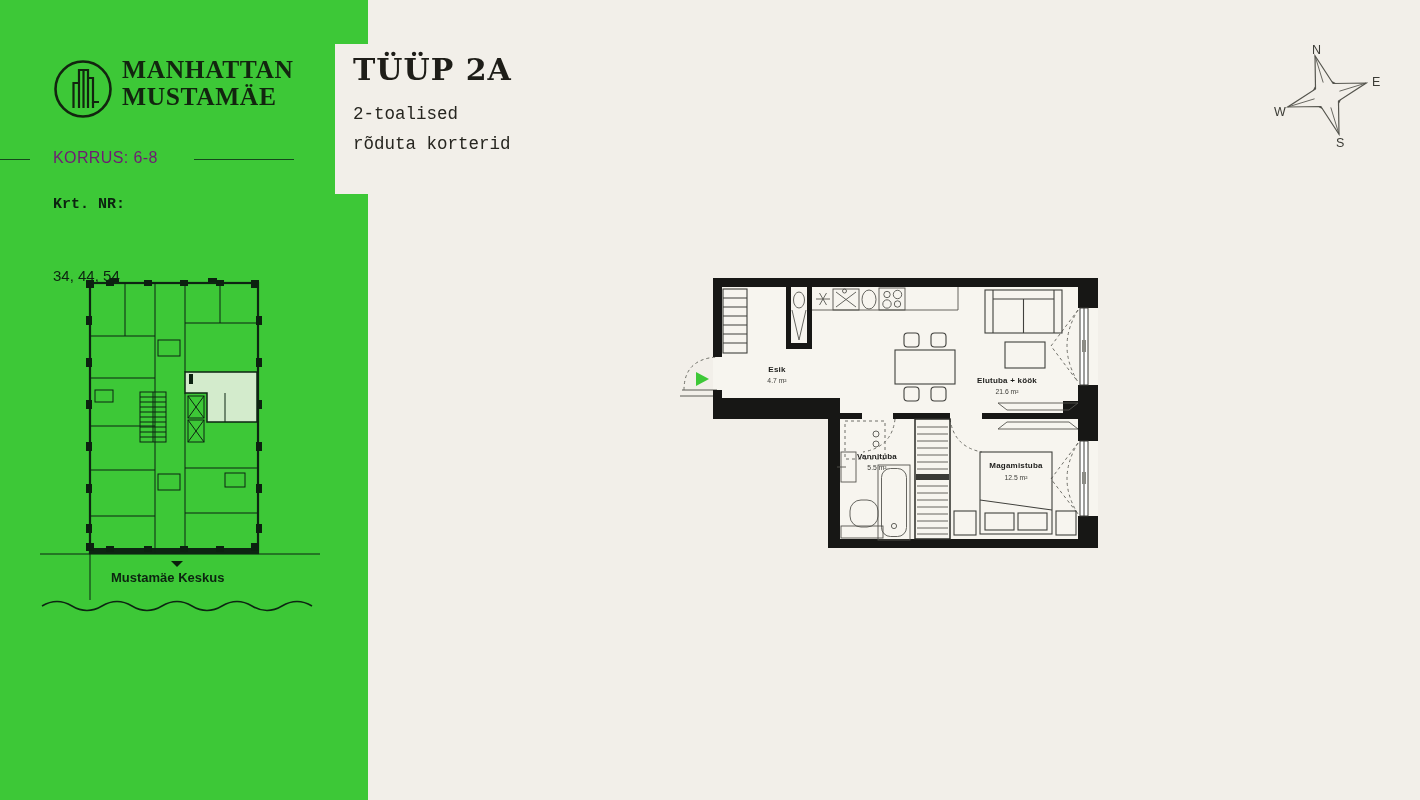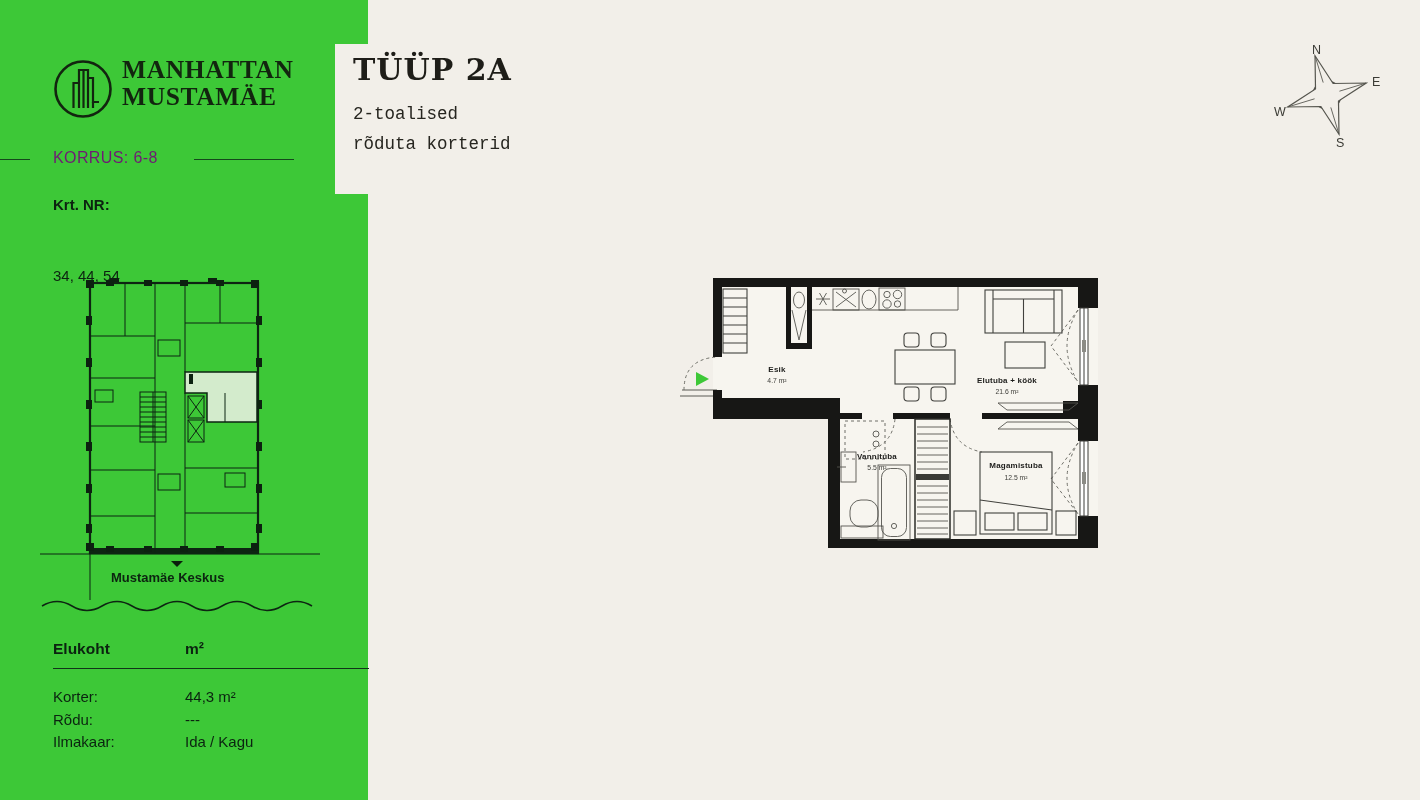--- a/index.html
+++ b/index.html
@@ -9,21 +9,21 @@
 
   
   .sidebar { position:absolute; left:0; top:0; width:368px; height:800px; background:#3dc837; }
   .logo { position:absolute; left:52px; top:58px; width:62px; height:62px; }
   .brand-text { position:absolute; left:122px; top:57px; font-family:"Liberation Serif", serif;
                 font-size:25.5px; line-height:26.5px; font-weight:600; letter-spacing:.6px; color:#12250f; }
   .korrus-text { position:absolute; left:53px; top:149px; font-size:16px; letter-spacing:.4px; color:#701a75; }
   .korrus-line { position:absolute; top:159px; height:0; border-top:1.4px solid #15481c; }
   .korrus-line.left { left:0; width:30px; }
   .korrus-line.right { left:194px; width:100px; }
-  .krt-label { position:absolute; left:53px; top:196px; font-size:15px; font-weight:700; color:#0c2310; }
+  .krt-label { position:absolute; left:53px; top:196px; font-size:15px; font-weight:700; color:#0c2310;font-family:Liberation Mono, monospace; }
   .krt-values { position:absolute; left:53px; top:219px; font-size:15px; color:#0c2310;margin-top:48px; }
   .mini-svg { position:absolute; left:40px; top:278px; }
   .mini-caption { position:absolute; left:111px; top:570px; width:140px; text-align:left;
                   font-size:13px; font-weight:700; color:#0c2310; }
   .table { position:absolute; left:53px; top:640px; width:316px; color:#0b2310; font-size:15.5px; }
   .thead { display:flex; font-weight:700; padding-bottom:10px; border-bottom:1.4px solid #11341a; }
   .tbody { padding-top:17px; font-size:15px; }
   .trow { display:flex; line-height:22.7px; }
   .c1 { width:132px; }
 
@@ -149,40 +149,20 @@
         <path d="M148,142 L164,164 M164,142 L148,164"></path>
       </g>
 
       <polygon points="145,94 217,94 217,144 167,144 167,115 145,115" fill="#d3ebcc" stroke="#0d2512" stroke-width="1.5"></polygon>
       <path class="mini-line" d="M185,115 V144"></path>
       <rect x="149" y="96" width="4" height="10" fill="#0c2110"></rect>
     </svg>
 
     <div class="mini-caption">Mustamäe Keskus</div>
 
-    <div class="table">
-      <div class="thead">
-        <span class="c1">Elukoht</span>
-        <span>m²</span>
-      </div>
-      <div class="tbody">
-        <div class="trow">
-          <span class="c1">Korter:</span>
-          <span>44,3 m²</span>
-        </div>
-        <div class="trow">
-          <span class="c1">Rõdu:</span>
-          <span>---</span>
-        </div>
-        <div class="trow">
-          <span class="c1">Ilmakaar:</span>
-          <span>Ida / Kagu</span>
-        </div>
-      </div>
-    </div>
   </aside>
 
   <section class="titleblock">
     <h1>TÜÜP 2A</h1>
     <div class="subtitle">
       <div>2-toalised</div>
       <div>rõduta korterid</div>
     </div>
   </section>
 

